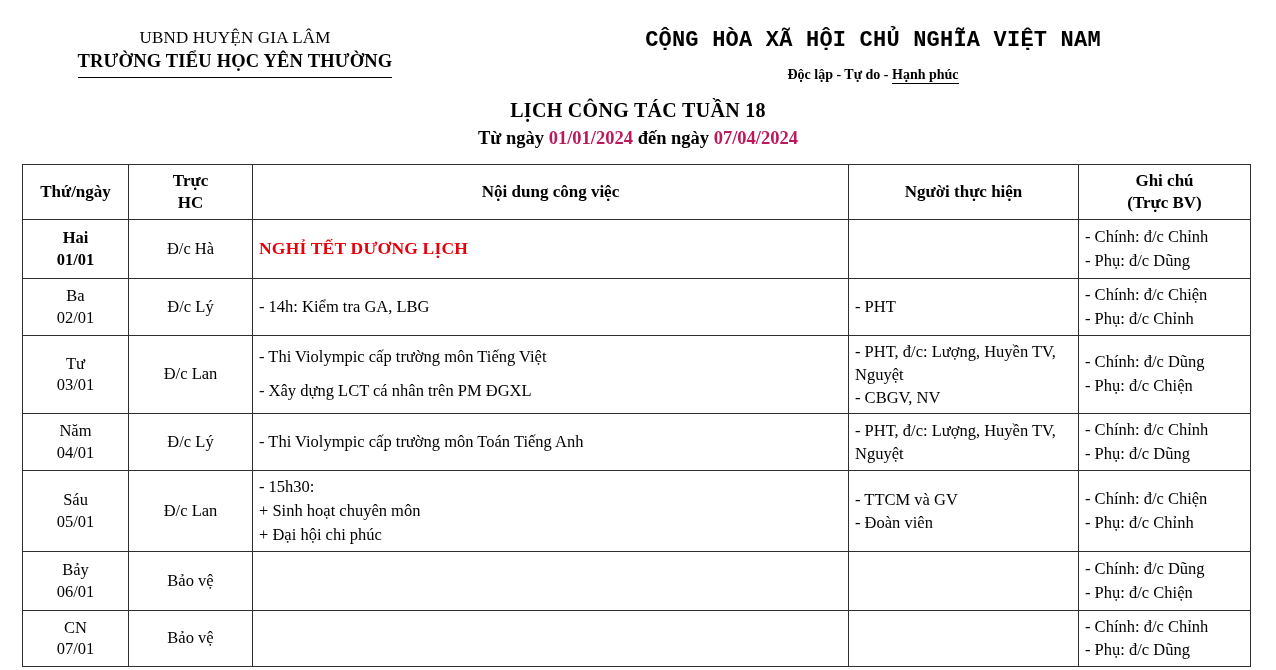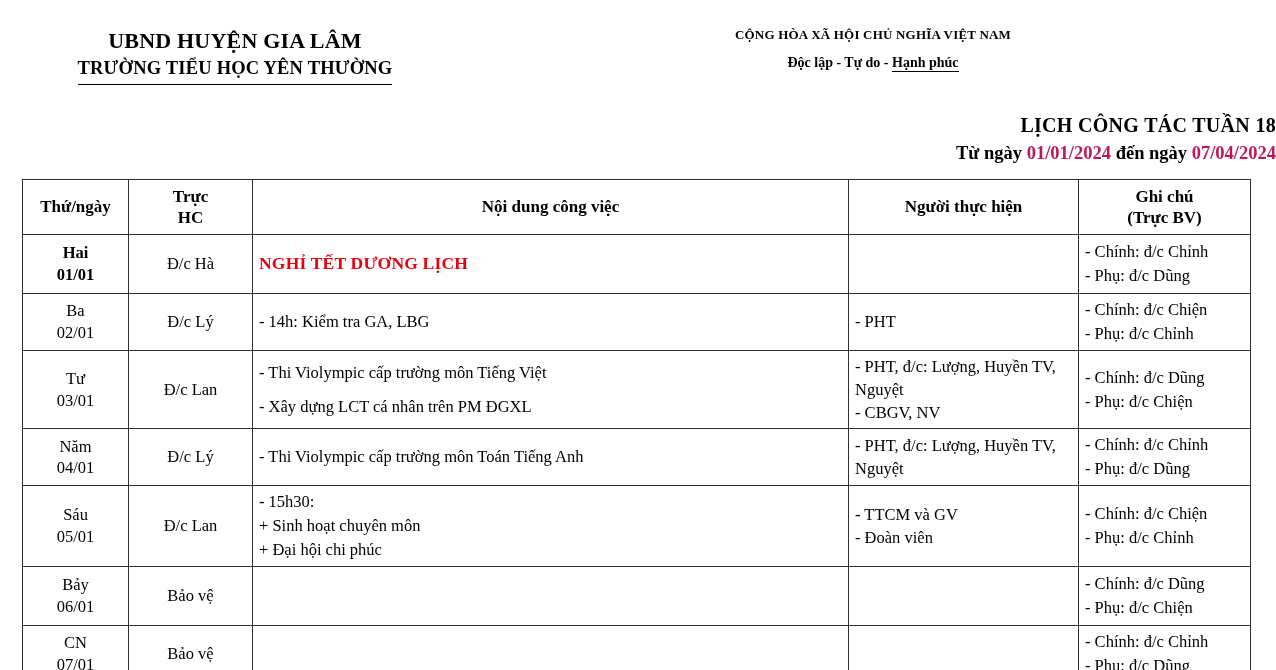--- a/index.html
+++ b/index.html
@@ -30,52 +30,53 @@
     width: 470px;
     text-align: center;
     line-height: 1.38;
   }
   .header-right {
     flex: 1;
     text-align: center;
     line-height: 1.38;
   }
   .org-line1 {
-    font-weight: bold;
-    font-size: 22px;
+    font-weight: normal;
+    font-size: 17px;
     letter-spacing: 0.2px;
   }
   .org-line2 {
     font-weight: bold;
     font-size: 18.5px;
     letter-spacing: 0.2px;
   }
   .org-line2 span.uline {
     border-bottom: 1.5px solid #000;
     padding-bottom: 6px;
   }
   .nation-line1 {
     font-weight: bold;
-    font-size: 13px;
+    font-size: 22px;
     letter-spacing: 0.2px;
+    font-family: Liberation Mono, monospace;
   }
   .nation-line2 {
     font-weight: bold;
     font-size: 14px;
     margin-top: 9px;
   }
   .nation-line2 span.uline {
     border-bottom: 1.5px solid #000;
     padding-bottom: 1px;
   }
 
   
   .title-block {
-    text-align: right;
-    margin-top: 32px;
+    text-align: center;
+    margin-top: 14px;
   }
   .doc-title {
     font-weight: bold;
     font-size: 20px;
     letter-spacing: 0.3px;
   }
   .doc-subtitle {
     font-weight: bold;
     font-size: 18.5px;
     margin-top: 6px;

